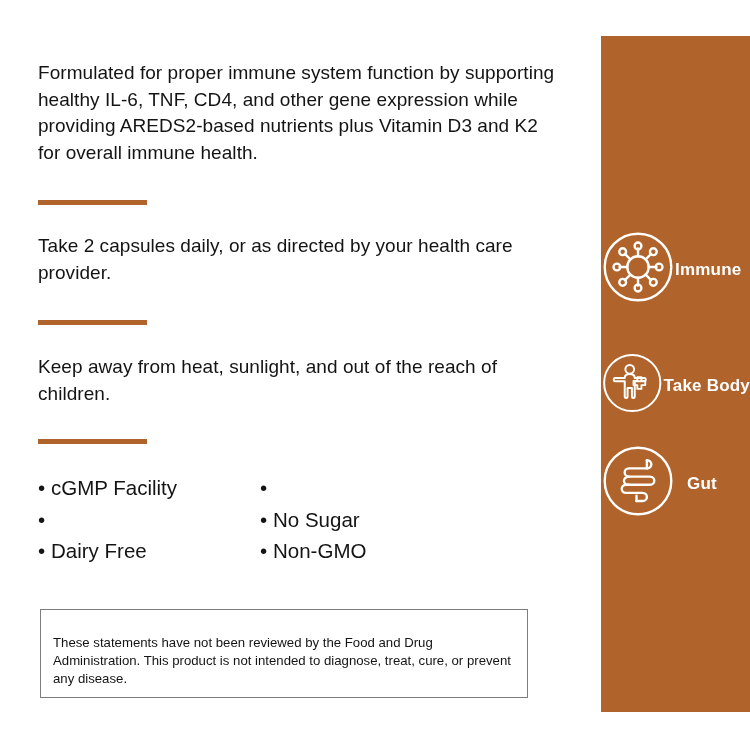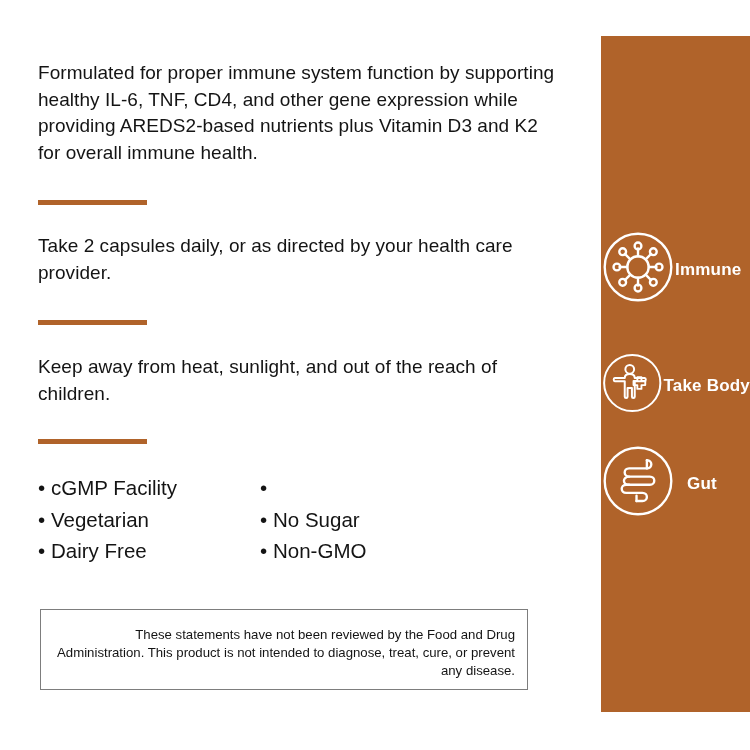--- a/index.html
+++ b/index.html
@@ -73,22 +73,22 @@
   }
 
   
   .disclaimer {
     position: absolute;
     left: 40px;
     top: 609px;
     width: 488px;
     box-sizing: border-box;
     border: 1px solid #7d7d7d;
-    padding: 16px 12px 9px 12px;
-    text-align: right;
+    padding: 24px 12px 9px 12px;
+    text-align: left;
     font-size: 13.2px;
     line-height: 18px;
     color: #141414;
   }
 
   
   .sidebar {
     position: absolute;
     left: 601px;
     top: 36px;
@@ -149,21 +149,20 @@
   <div class="sp-after-r3"></div>
 
   <div class="bullets">
     <div class="bullet-col col1">
       <div class="bullet-item">
         <span class="bullet-dot">•</span>
         <span>cGMP Facility</span>
       </div>
       <div class="bullet-item">
         <span class="bullet-dot">•</span>
-        <span>Vegetarian</span>
       </div>
       <div class="bullet-item">
         <span class="bullet-dot">•</span>
         <span>Dairy Free</span>
       </div>
     </div>
     <div class="bullet-col col2">
       <div class="bullet-item">
         <span class="bullet-dot">•</span>
       </div>

